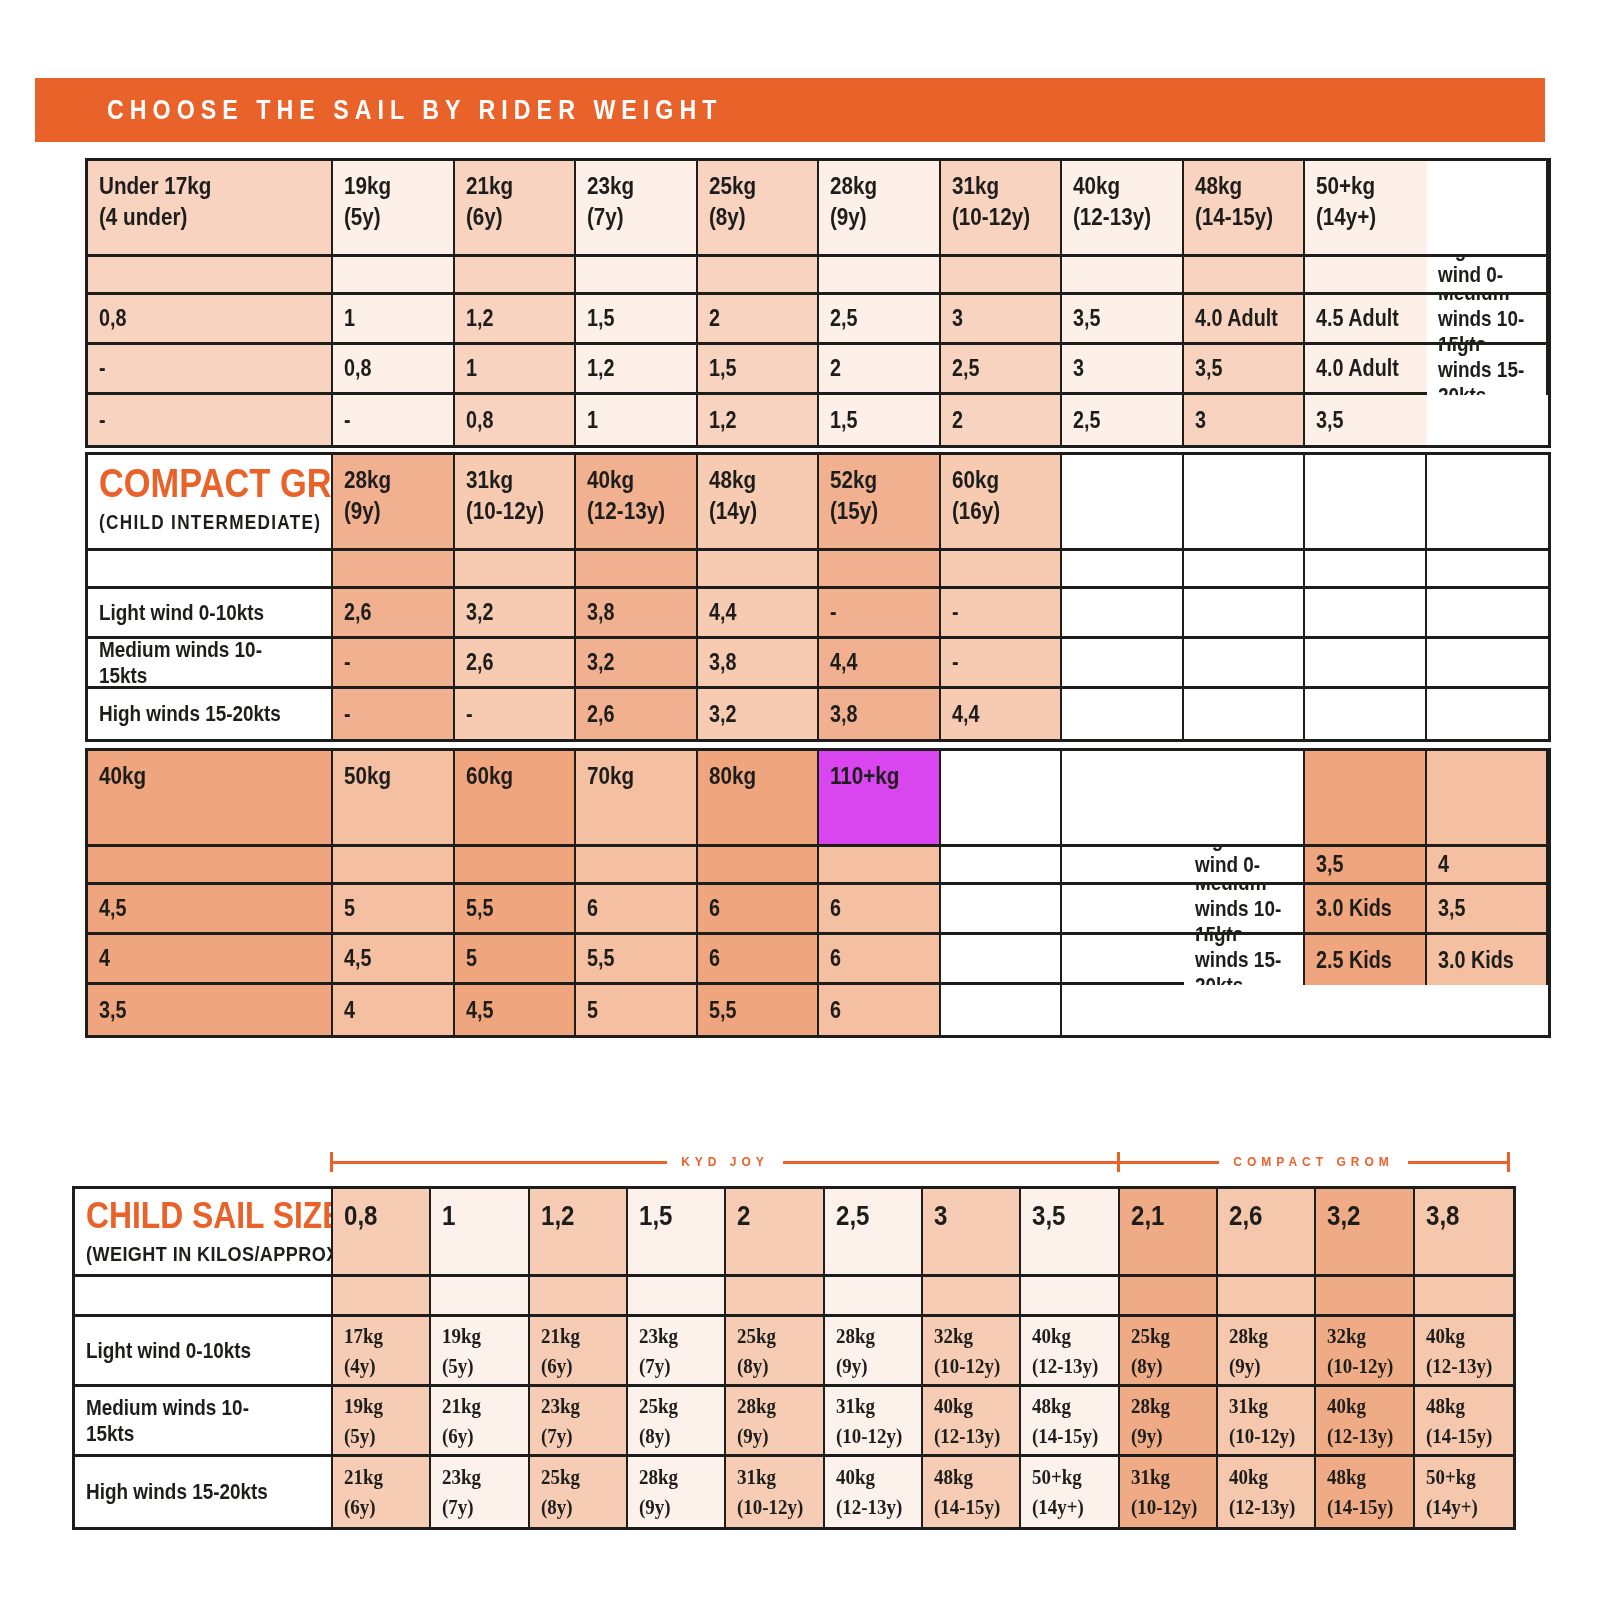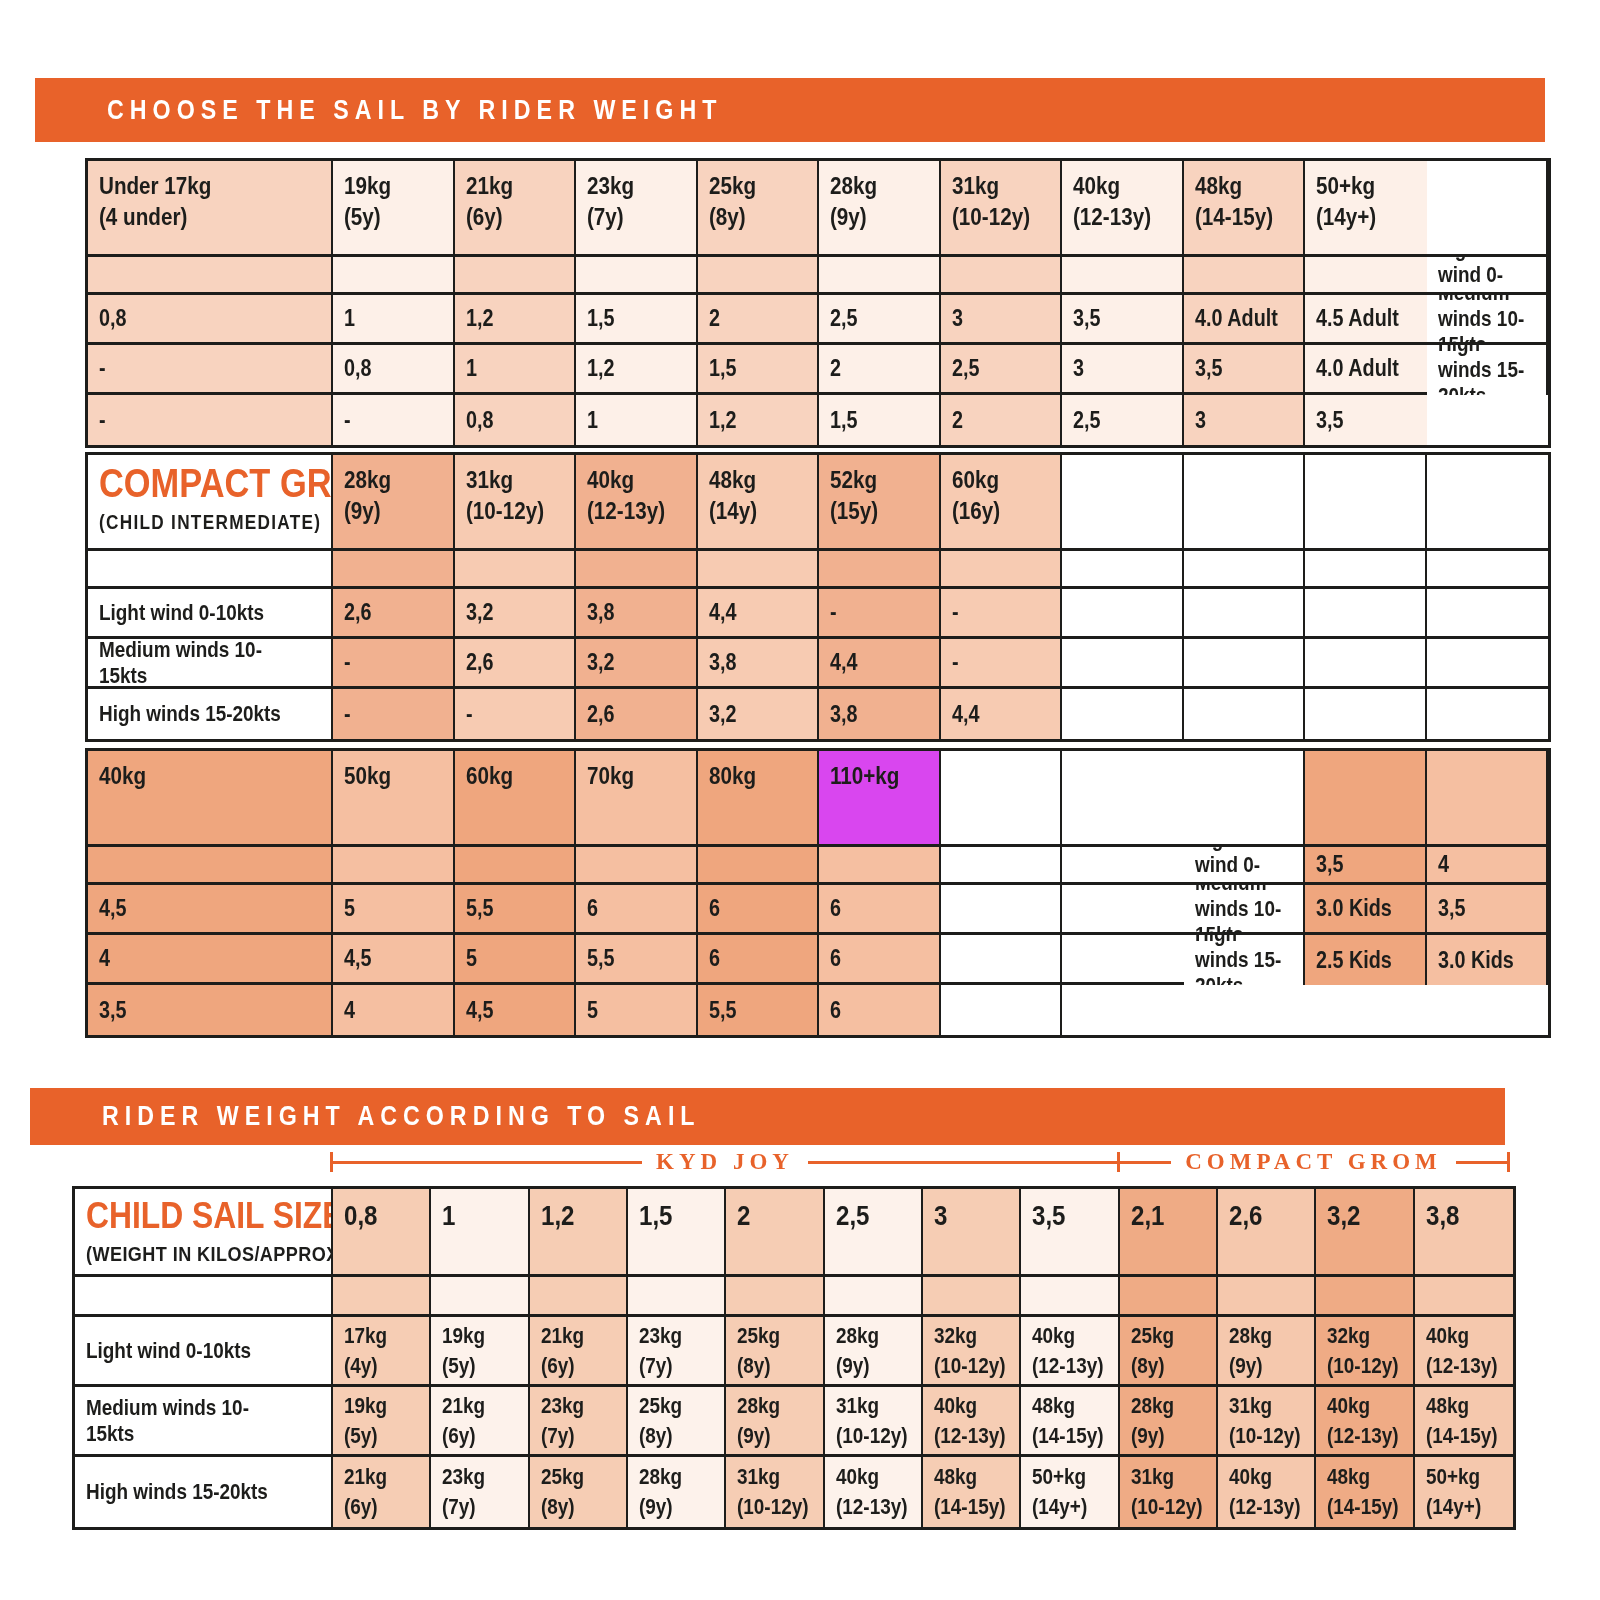--- a/index.html
+++ b/index.html
@@ -31,39 +31,39 @@
     border-bottom:3px solid var(--border,#1d1d1b);
     display:flex;align-items:center;padding-left:11px;overflow:hidden;
     font-size:23px;background:#ffffff;
   }
   .cell.no-r{border-right:none;}
   .cell.no-b{border-bottom:none;}
   .header-cell{align-items:flex-start;padding-top:9px;line-height:1.3;font-size:24px;}
   .t-bottom .header-cell{font-size:28px;}
   .label-cell{background:#ffffff;font-size:22px;}
   .title-cell{align-items:flex-start;padding-top:8px;}
-  .t-bottom .value-cell{font-size:22px;line-height:1.35;align-items:center;}
+  .t-bottom .value-cell{font-size:22px;line-height:1.35;align-items:center;font-family:Liberation Serif, serif;}
 
   .cond{display:inline-block;transform:scaleX(0.86);transform-origin:0 50%;white-space:pre-line;}
   .header-cell .cond{transform-origin:0 0;}
   .title-wrap{display:inline-block;transform:scaleX(0.86);transform-origin:0 0;white-space:nowrap;}
   .tbl-title{color:var(--orange,#e8622a);font-size:40px;line-height:1.02;letter-spacing:0;}
   .t-bottom .tbl-title{font-size:37px;}
   .tbl-sub{color:var(--text,#1d1d1b);font-size:20px;letter-spacing:1.5px;margin-top:7px;}
   .t-bottom .tbl-sub{letter-spacing:0.5px;font-size:21px;}
 
   #bracket{position:absolute;left:330px;top:1146px;width:1180px;height:32px;}
   .bseg{position:absolute;top:0;height:100%;display:flex;align-items:center;}
   #bseg-left{left:0;width:787px;}
   #bseg-right{left:787px;width:393px;}
   .bline{height:3px;background:var(--orange,#e8622a);flex:1;}
   .tick{width:3px;height:20px;background:var(--orange,#e8622a);flex:0 0 3px;}
   .btext{
-    color:var(--orange,#e8622a);font-size:23px;letter-spacing:5px;
-    padding:0 14px;white-space:nowrap;flex:0 0 auto;font-family:Liberation Serif, serif;
+    color:var(--orange,#e8622a);font-size:12px;letter-spacing:5px;
+    padding:0 14px;white-space:nowrap;flex:0 0 auto;
   }
 </style>
 </head>
 <body>
 
 <div id="canvas">
 
   <div class="bar" id="bar1">
     <span class="cond">CHOOSE THE SAIL BY RIDER WEIGHT</span>
   </div>
@@ -458,23 +458,20 @@
       <div class="cell value-cell no-b" style="background: rgb(239, 166, 126);">
         <span class="cond">5,5</span>
       </div>
       <div class="cell value-cell no-b" style="background: rgb(245, 191, 161);">
         <span class="cond">6</span>
       </div>
       <div class="cell value-cell no-b" style="background: rgb(255, 255, 255);"></div>
       <div class="cell value-cell no-r no-b" style="background: rgb(255, 255, 255);"></div>
     </div>
 
-  <div class="bar" id="bar2">
-    <span class="cond">RIDER WEIGHT ACCORDING TO SAIL</span>
-  </div>
 
   <div id="bracket">
     <div class="bseg" id="bseg-left">
       <span class="tick"></span>
       <span class="bline"></span>
       <span class="btext">KYD JOY</span>
       <span class="bline"></span>
     </div>
     <div class="bseg" id="bseg-right">
       <span class="tick"></span>

